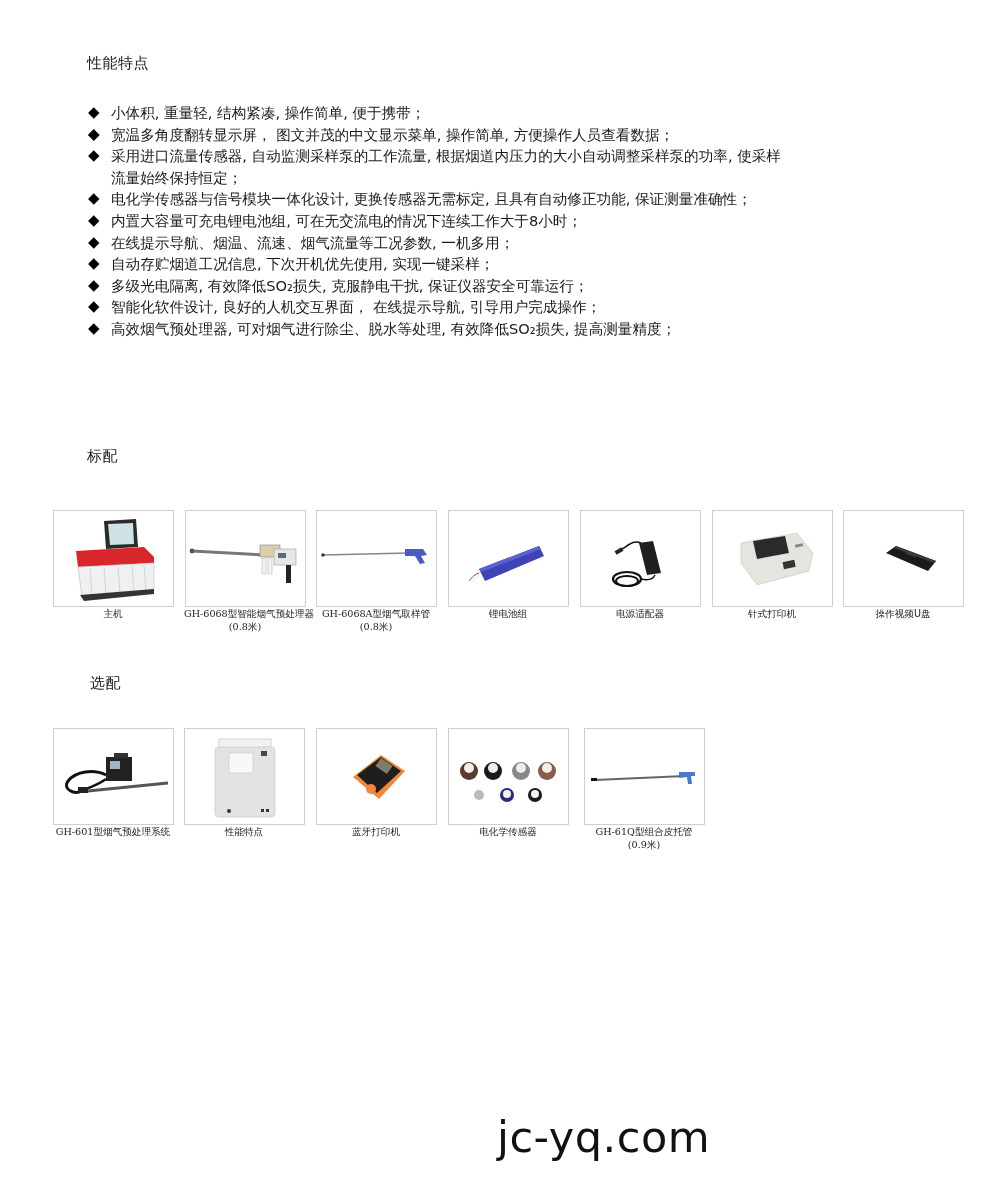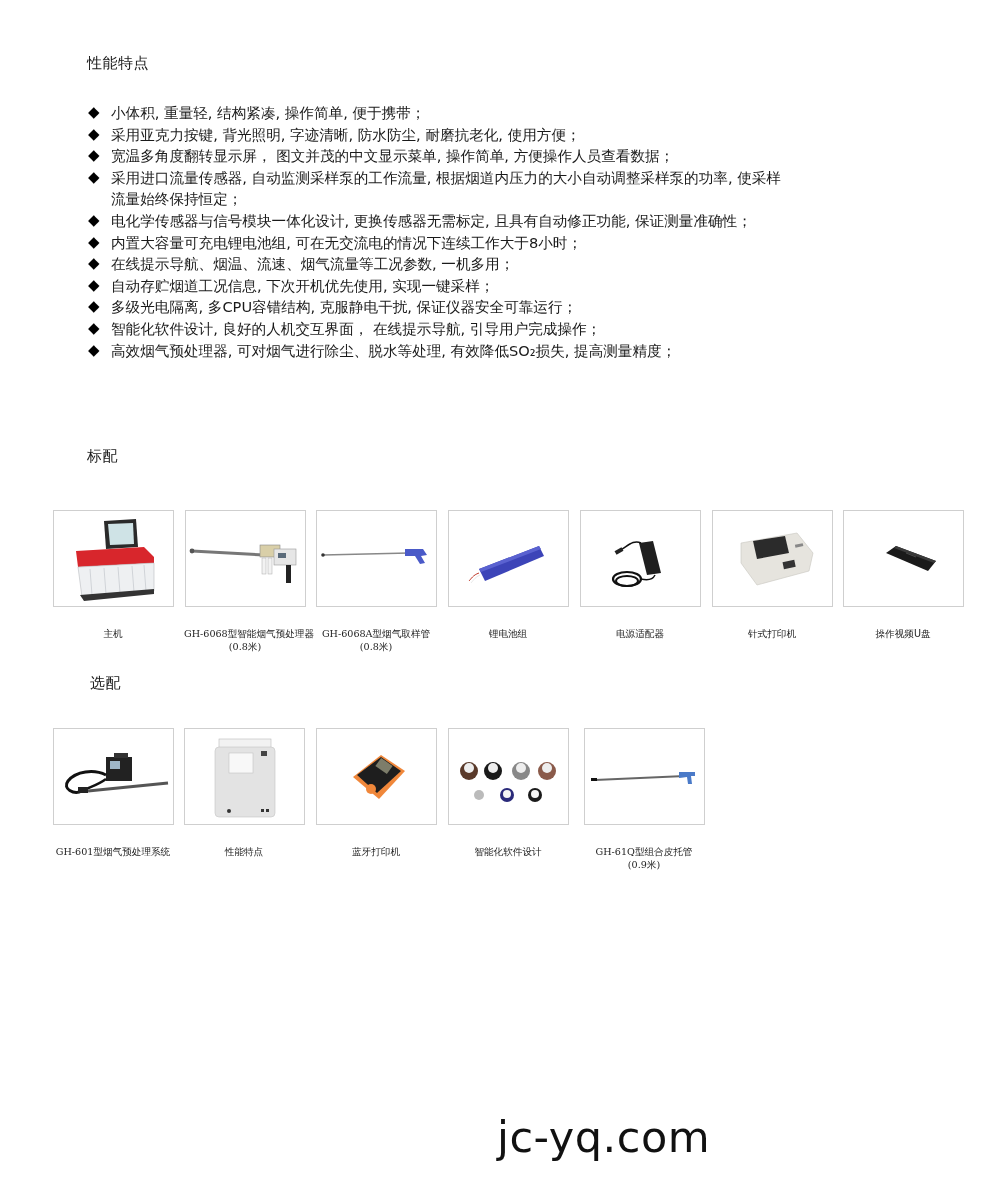--- a/index.html
+++ b/index.html
@@ -4,41 +4,41 @@
 <style>
   html, body { margin: 0; padding: 0; background: #ffffff; }
   body { width: 990px; height: 1183px; position: relative; overflow: hidden;
          font-family: "DejaVu Sans", "Liberation Sans", sans-serif; color: #111; }
   .h { position: absolute; font-size: 15px; color: #1a1a1a; letter-spacing: 0.5px; }
   .features { position: absolute; left: 88px; top: 102px; width: 830px; margin: 0; padding: 0; list-style: none; }
   .features li { position: relative; padding-left: 23px; font-size: 14.6px; line-height: 21.6px; color: #1a1a1a; white-space: pre-wrap; }
   .features li .dia { position: absolute; left: 0; top: 0; font-size: 15px; color: #000; }
   .card { position: absolute; width: 120px; }
   .frame { width: 119px; height: 95px; border: 1px solid #cfcfcf; background: #fff; position: relative; overflow: hidden; }
-  .cap { text-align: center; font-size: 9.6px; line-height: 13px; color: #222; margin-top: 20px; font-family: "DejaVu Serif", "Liberation Serif", serif; width: 122px; white-space: nowrap; margin-left: -1px; }
+  .cap { text-align: center; font-size: 9.6px; line-height: 13px; color: #222; margin-top: 0; font-family: "DejaVu Serif", "Liberation Serif", serif; width: 122px; white-space: nowrap; margin-left: -1px; }
   .cap.sans { font-family: "DejaVu Sans", "Liberation Sans", sans-serif; }
   .frame svg { position: absolute; left: 0; top: 0; width: 119px; height: 95px; }
   .footer { position: absolute; left: 497px; top: 1112px; font-size: 43px; font-family: "DejaVu Sans", "Liberation Sans", sans-serif; color: #111; letter-spacing: 0.5px; }
 </style>
 </head>
 <body>
 
 <div class="h" style="left:87px; top:54px;">性能特点</div>
 
 <ul class="features">
   <li><span class="dia">◆</span><span>小体积, 重量轻, 结构紧凑, 操作简单, 便于携带；</span></li>
-  <li><span class="dia">◆</span><span>采用亚克力按键, 背光照明, 字迹清晰, 防水防尘, 耐磨抗老化, 使用方便；</span></li>
+  <li><span class="dia">◆</span></li>
   <li><span class="dia">◆</span><span>宽温多角度翻转显示屏， 图文并茂的中文显示菜单, 操作简单, 方便操作人员查看数据；</span></li>
   <li><span class="dia">◆</span><span>采用进口流量传感器, 自动监测采样泵的工作流量, 根据烟道内压力的大小自动调整采样泵的功率, 使采样
 流量始终保持恒定；</span></li>
   <li><span class="dia">◆</span><span>电化学传感器与信号模块一体化设计, 更换传感器无需标定, 且具有自动修正功能, 保证测量准确性；</span></li>
   <li><span class="dia">◆</span><span>内置大容量可充电锂电池组, 可在无交流电的情况下连续工作大于8小时；</span></li>
   <li><span class="dia">◆</span><span>在线提示导航、烟温、流速、烟气流量等工况参数, 一机多用；</span></li>
   <li><span class="dia">◆</span><span>自动存贮烟道工况信息, 下次开机优先使用, 实现一键采样；</span></li>
-  <li><span class="dia">◆</span><span>多级光电隔离, 多CPU容错结构, 克服静电干扰, 保证仪器安全可靠运行；</span></li>
+  <li><span class="dia">◆</span><span>多级光电隔离, 有效降低SO₂损失, 克服静电干扰, 保证仪器安全可靠运行；</span></li>
   <li><span class="dia">◆</span><span>智能化软件设计, 良好的人机交互界面， 在线提示导航, 引导用户完成操作；</span></li>
   <li><span class="dia">◆</span><span>高效烟气预处理器, 可对烟气进行除尘、脱水等处理, 有效降低SO₂损失, 提高测量精度；</span></li>
 </ul>
 
 <div class="h" style="left:87px; top:447px;text-align:right;">标配</div>
 
 <div class="card" style="left:53px; top:510px;">
   <div class="frame">
     <svg viewBox="0 0 119 95">
       <polygon points="50,10 82,8 84,36 52,38" fill="#2a2a2a"></polygon>
@@ -189,21 +189,21 @@
         <circle cx="72" cy="39" r="5" fill="#eee"></circle>
       <circle cx="98" cy="42" r="9" fill="#8a5a4a"></circle>
         <circle cx="98" cy="39" r="5" fill="#eee"></circle>
       <circle cx="30" cy="66" r="5" fill="#bbb"></circle>
       <circle cx="58" cy="66" r="7" fill="#2a2a7a"></circle>
         <circle cx="58" cy="65" r="4" fill="#f4f4f4"></circle>
       <circle cx="86" cy="66" r="7" fill="#1a1a1a"></circle>
         <circle cx="86" cy="65" r="4" fill="#f4f4f4"></circle>
     </svg>
   </div>
-  <div class="cap sans">智能化软件设计</div>
+  <div class="cap sans">电化学传感器</div>
 </div>
 
 <div class="card" style="left:584px; top:728px;">
   <div class="frame">
     <svg viewBox="0 0 119 95">
       <line x1="10" y1="51" x2="100" y2="47" stroke="#666" stroke-width="1.8"></line>
       <rect x="6" y="49" width="6" height="3" fill="#111"></rect>
       <path d="M94,43 L110,43 L110,47 L106,47 L107,55 L103,55 L102,48 L94,49 Z" fill="#4a7ac8"></path>
     </svg>
   </div>

